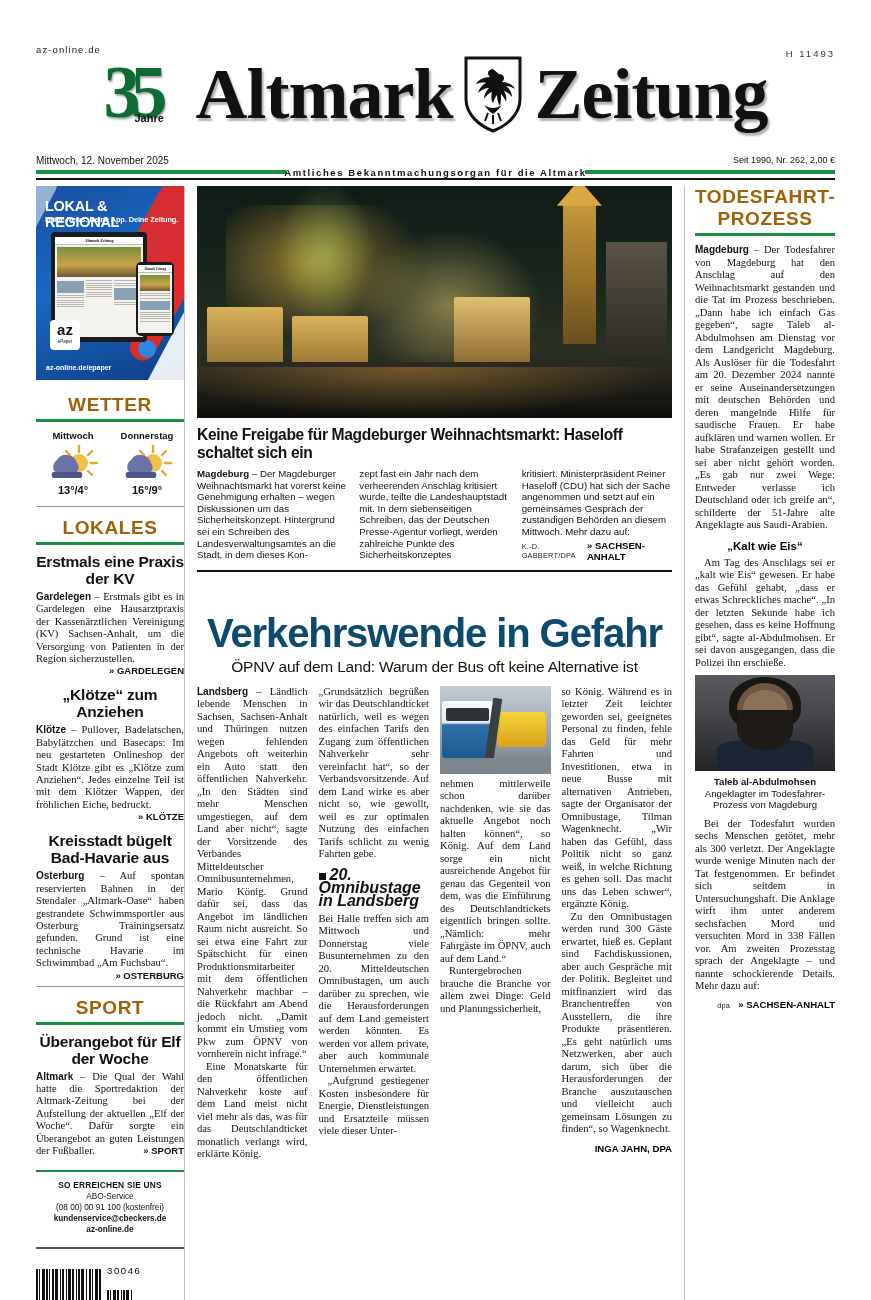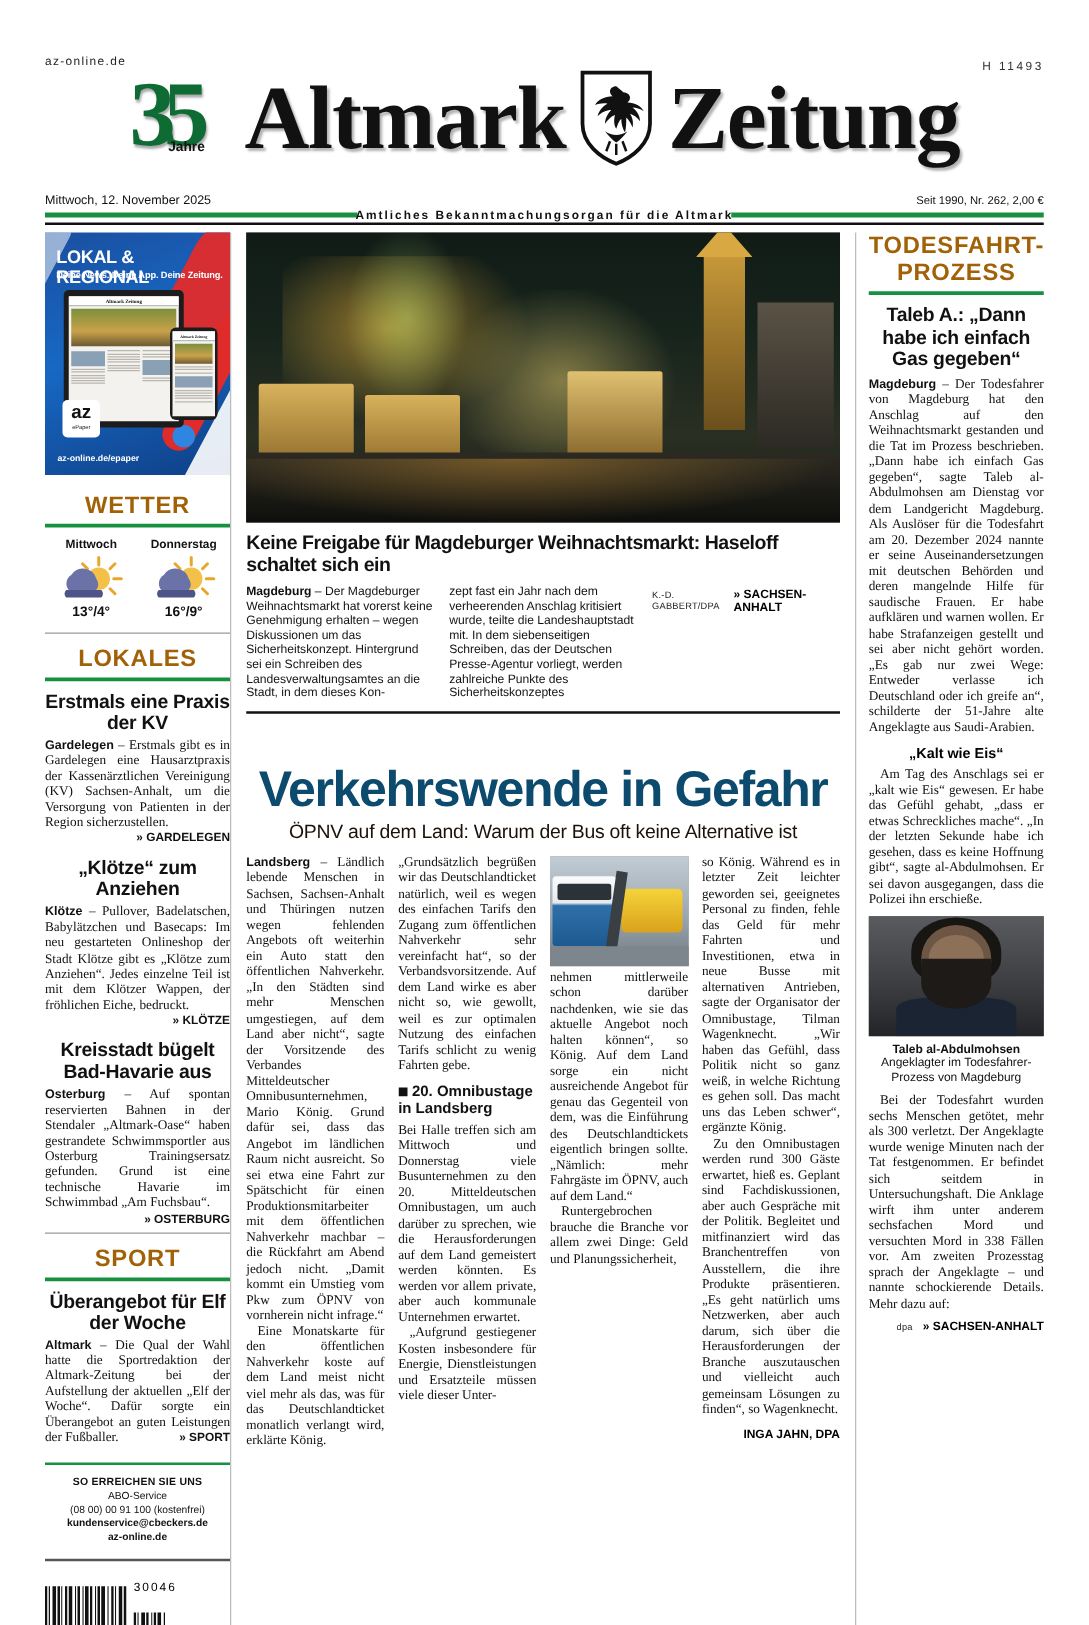--- a/index.html
+++ b/index.html
@@ -166,22 +166,22 @@
   .story-cols { display:flex; gap:11px; }
   .story-cols > div { flex:1; }
   .r-body {
     font-family:"Liberation Serif", serif; font-size:10.6px; line-height:12.5px;
     text-align:justify; color:#111; hyphens:auto;
   }
   .r-body p { margin-bottom:0; text-indent:9px; }
   .r-body p.first { text-indent:0; }
   .r-body .kick { font-family:"Liberation Sans",sans-serif; font-weight:bold; font-size:10px; }
   .subhead {
-    font-family:"Liberation Sans", sans-serif; font-weight:bold; font-size:12px;
-    line-height:13.4px; color:#111; margin:7px 0 5px 0;
+    font-family:"Liberation Sans", sans-serif; font-weight:bold; font-size:16px;
+    line-height:13.4px; color:#111; margin:7px 0 5px 0;font-style:italic;
   }
   .subhead .sq { display:inline-block; width:7px; height:7px; background:#111; margin-right:4px; }
   .story-photo { width:100%; height:88px; position:relative; overflow:hidden; background:#9aa3ab; margin-bottom:4px; }
   .sp-bg { position:absolute; inset:0; background:linear-gradient(180deg,#c2ccd4 0%, #9aa6b0 55%, #6f7880 100%); }
   .sp-bus { position:absolute; left:2%; top:18%; width:46%; height:64%; background:linear-gradient(180deg,#fafbfc 0%, #e7eaec 38%, #2f6fa8 42%, #1d5a91 100%); border-radius:3px; }
   .sp-bus:after{ content:""; position:absolute; left:8%; top:12%; width:84%; height:22%; background:#2b3238; border-radius:2px;}
   .sp-yellow { position:absolute; right:4%; top:30%; width:44%; height:40%; background:linear-gradient(180deg,#f5d33a,#d9a21c); border-radius:4px; }
   .sp-arm { position:absolute; left:44%; top:14%; width:8%; height:70%; background:#3a3f44; transform:rotate(8deg); }
   .sp-floor { position:absolute; left:0; right:0; bottom:0; height:18%; background:#7e868d; }
   .cap {
@@ -489,20 +489,21 @@
           <div class="lp-ground"></div>
           <div class="lp-reflect"></div>
         </div>
 
         <div class="lead-hl">Keine Freigabe für Magdeburger Weihnachtsmarkt: Haseloff schaltet sich ein</div>
 
         <div class="cols3">
           <div class="s-body"><span class="kick">Magdeburg</span><span> – Der Magdeburger Weihnachtsmarkt hat vorerst keine Genehmigung erhalten – wegen Diskussionen um das Sicherheitskonzept. Hintergrund sei ein Schreiben des Landesverwaltungsamtes an die Stadt, in dem dieses Kon-</span></div>
           <div class="s-body">zept fast ein Jahr nach dem verheerenden Anschlag kritisiert wurde, teilte die Landeshauptstadt mit. In dem siebenseitigen Schreiben, das der Deutschen Presse-Agentur vorliegt, werden zahlreiche Punkte des Sicherheitskonzeptes</div>
           <div>
+            <div class="s-body">kritisiert. Ministerpräsident Reiner Haseloff (CDU) hat sich der Sache angenommen und setzt auf ein gemeinsames Gespräch der zuständigen Behörden an diesem Mittwoch. Mehr dazu auf:</div>
             <div style="display:flex;justify-content:space-between;align-items:baseline;margin-top:2px">
               <span class="credit">K.-D. GABBERT/DPA</span>
               <span class="refb">» SACHSEN-ANHALT</span>
             </div>
           </div>
         </div>
 
         <div class="black-rule"></div>
 
         <div class="main-hl">Verkehrswende in Gefahr</div>
@@ -551,21 +552,20 @@
           </div>
         </div>
       </div>
 
       <div class="vrule"></div>
 
       <div class="col-right" style="padding-left:10px">
         <div class="sec-head">TODESFAHRT-PROZESS</div>
         <div class="sec-rule"></div>
 
-        <div class="r-hl">Taleb A.: „Dann habe ich einfach Gas gegeben“</div>
 
         <div class="r-body">
           <p class="first"><span class="kick">Magdeburg</span><span> – Der Todesfahrer von Magdeburg hat den Anschlag auf den Weihnachtsmarkt gestanden und die Tat im Prozess beschrieben. „Dann habe ich einfach Gas gegeben“, sagte Taleb al-Abdulmohsen am Dienstag vor dem Landgericht Magdeburg. Als Auslöser für die Todesfahrt am 20. Dezember 2024 nannte er seine Auseinandersetzungen mit deutschen Behörden und deren mangelnde Hilfe für saudische Frauen. Er habe aufklären und warnen wollen. Er habe Strafanzeigen gestellt und sei aber nicht gehört worden. „Es gab nur zwei Wege: Entweder verlasse ich Deutschland oder ich greife an“, schilderte der 51-Jahre alte Angeklagte aus Saudi-Arabien.</span></p>
         </div>
 
         <div class="r-sub2">„Kalt wie Eis“</div>
 
         <div class="r-body">
           <p>Am Tag des Anschlags sei er „kalt wie Eis“ gewesen. Er habe das Gefühl gehabt, „dass er etwas Schreckliches mache“. „In der letzten Sekunde habe ich gesehen, dass es keine Hoffnung gibt“, sagte al-Abdulmohsen. Er sei davon ausgegangen, dass die Polizei ihn erschieße.</p>
         </div>

